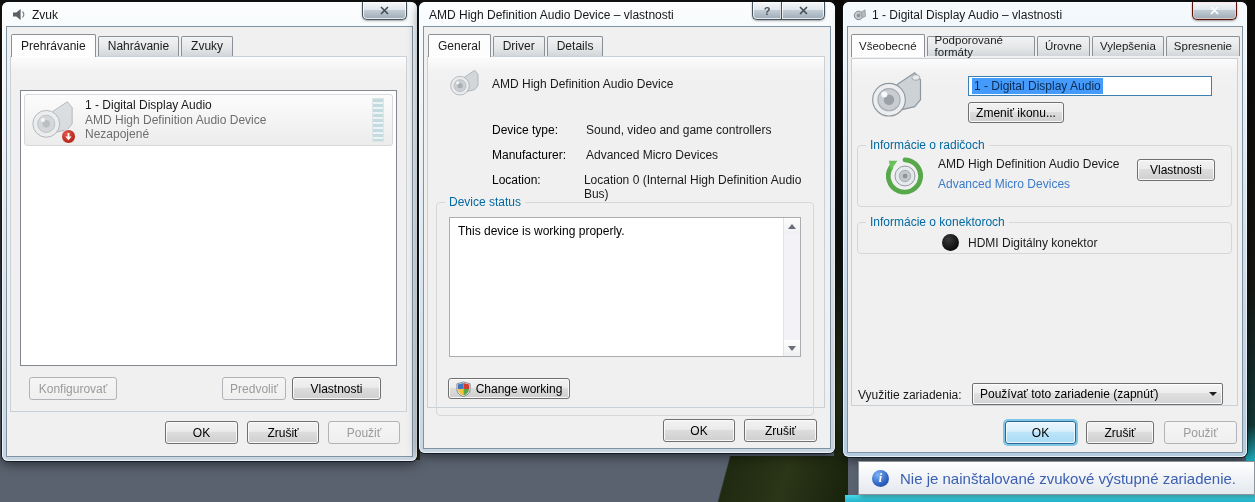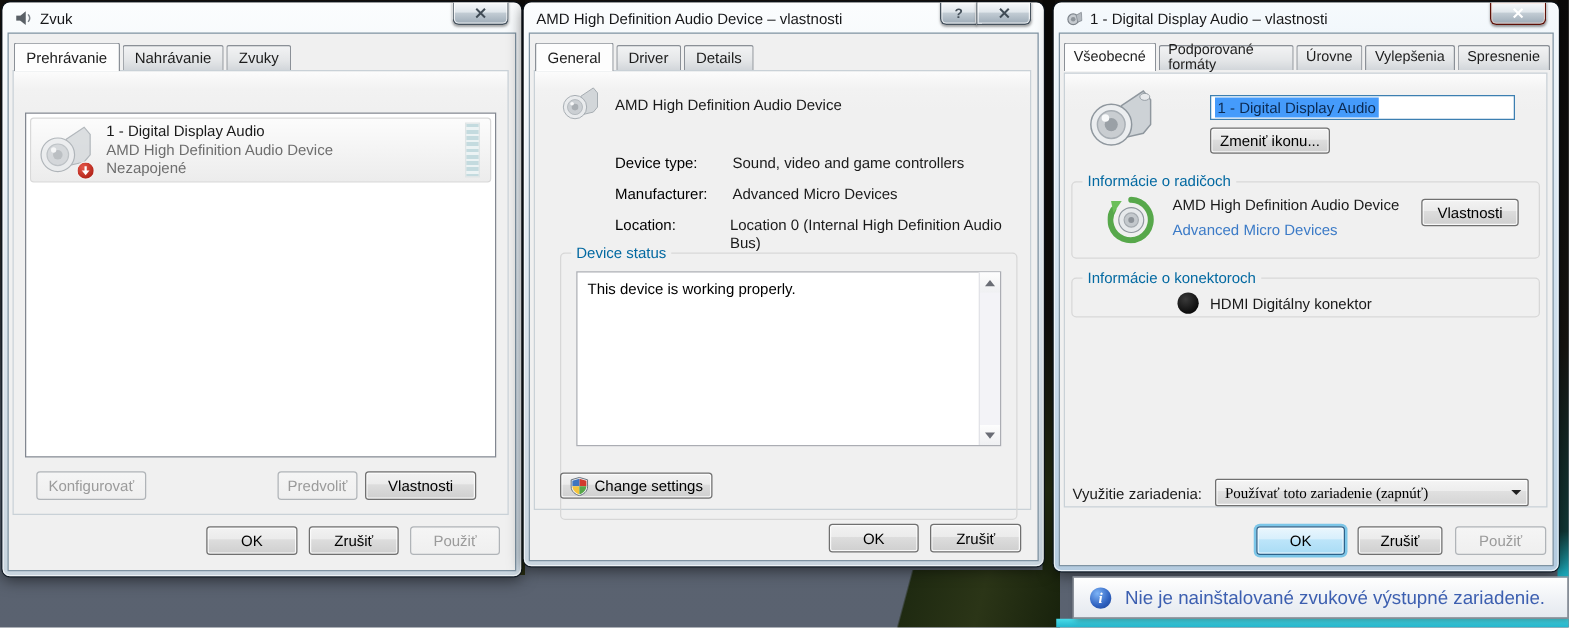--- a/index.html
+++ b/index.html
@@ -83,21 +83,21 @@
   .sbtn { height:16px; display:flex; align-items:center; justify-content:center; background:linear-gradient(#fdfdfd,#eff0f2); }
   .arr-up { width:0; height:0; border-left:4px solid transparent; border-right:4px solid transparent; border-bottom:5px solid #6a6d75; }
   .arr-dn { width:0; height:0; border-left:4px solid transparent; border-right:4px solid transparent; border-top:5px solid #6a6d75; }
 
   
   .name-input { position:absolute; background:#fff; border:1px solid #3c7fb1; display:flex; align-items:center; padding:0 3px; }
   .name-input .sel { background:#459bfb; color:#0b2a52; padding:1px 2px; white-space:nowrap; }
   .link { color:#3c7bc7; }
   .black-dot { position:absolute; width:17px; height:17px; border-radius:50%; background:radial-gradient(circle at 38% 32%,#3a3a3a,#0a0a0a 75%); }
   .combo { position:absolute; height:22px; border:1px solid #707070; border-radius:2px; display:flex; align-items:center;
-           background:linear-gradient(#f4f4f4 0%,#ededed 45%,#e0e0e0 46%,#d4d4d4 100%); box-shadow:inset 0 0 0 1px rgba(255,255,255,.85);font-family:Liberation Serif, serif; }
+           background:linear-gradient(#f4f4f4 0%,#ededed 45%,#e0e0e0 46%,#d4d4d4 100%); box-shadow:inset 0 0 0 1px rgba(255,255,255,.85); }
   .combo .combo-text { flex:1; padding:0 7px; color:#000; white-space:nowrap; overflow:hidden; }
   .combo .combo-arrow { width:18px; display:flex; align-items:center; justify-content:center; }
   .tri-dn { width:0; height:0; border-left:4px solid transparent; border-right:4px solid transparent; border-top:4px solid #1e1e1e; }
 
   
   .tooltip { position:absolute; left:858px; top:461px; width:397px; height:34px; display:flex; align-items:center; gap:11px;
              padding:0 10px 0 13px; background:linear-gradient(#ffffff,#eef1f5 60%,#e4e9ef); border:1px solid #8d949c;
              box-shadow:2px 2px 5px rgba(0,0,0,.35); }
   .tooltip-text { font-size:15px; color:#3c5fb0; white-space:nowrap; }
   .info-icon { width:17px; height:17px; border-radius:50%; flex:0 0 auto;
@@ -236,21 +236,21 @@
         <span>Sound, video and game controllers</span>
       </div>
       <div class="fieldrow" style="left:64px; top:91px;">
         <span class="flabel">Manufacturer:</span>
         <span>Advanced Micro Devices</span>
       </div>
       <div class="fieldrow" style="left:64px; top:116px;">
         <span class="flabel">Location:</span>
         <span>Location 0 (Internal High Definition Audio Bus)</span>
       </div>
-      <div class="groupbox" style="left:20px; right:10px; top:145px; height:214px;">
+      <div class="groupbox" style="left:8px; right:10px; top:145px; height:214px;">
         <span class="gb-label">Device status</span>
         <div class="statusbox" style="left:12px; right:12px; top:14px; height:140px;">
           <div class="status-text">This device is working properly.</div>
           <div class="sbar">
             <div class="sbtn">
                 <div class="arr-up"></div>
               </div>
             <div class="sbtn">
                 <div class="arr-dn"></div>
               </div>
@@ -258,21 +258,21 @@
         </div>
       </div>
       <div class="btn" style="position:absolute; left:20px; top:321px; width:122px; height:21px;">
         <svg width="15" height="16" viewBox="0 0 16 17">
           <path d="M8 1 L15 3 V9 C15 13 11.5 15.5 8 16.5 C4.5 15.5 1 13 1 9 V3 Z" fill="#f4f4f4" stroke="#5f6b76" stroke-width=".8"></path>
           <path d="M8 2 L14 3.8 V8.4 H8 Z" fill="#d23b2e"></path>
           <path d="M8 2 L2 3.8 V8.4 H8 Z" fill="#3f76c0"></path>
           <path d="M2 8.4 H8 V15.4 C5 14.4 2.3 12.2 2 8.4 Z" fill="#f4c33d"></path>
           <path d="M14 8.4 H8 V15.4 C11 14.4 13.7 12.2 14 8.4 Z" fill="#57a64a"></path>
         </svg>
-        <span>Change settings</span>
+        <span>Change working</span>
       </div>
     </div>
     <div class="footer" style="right:13px; bottom:6px; gap:9px;">
       <div class="btn" style="width:72px;">
           <span>OK</span>
         </div>
       <div class="btn" style="width:73px;">
           <span>Zrušiť</span>
         </div>
     </div>

